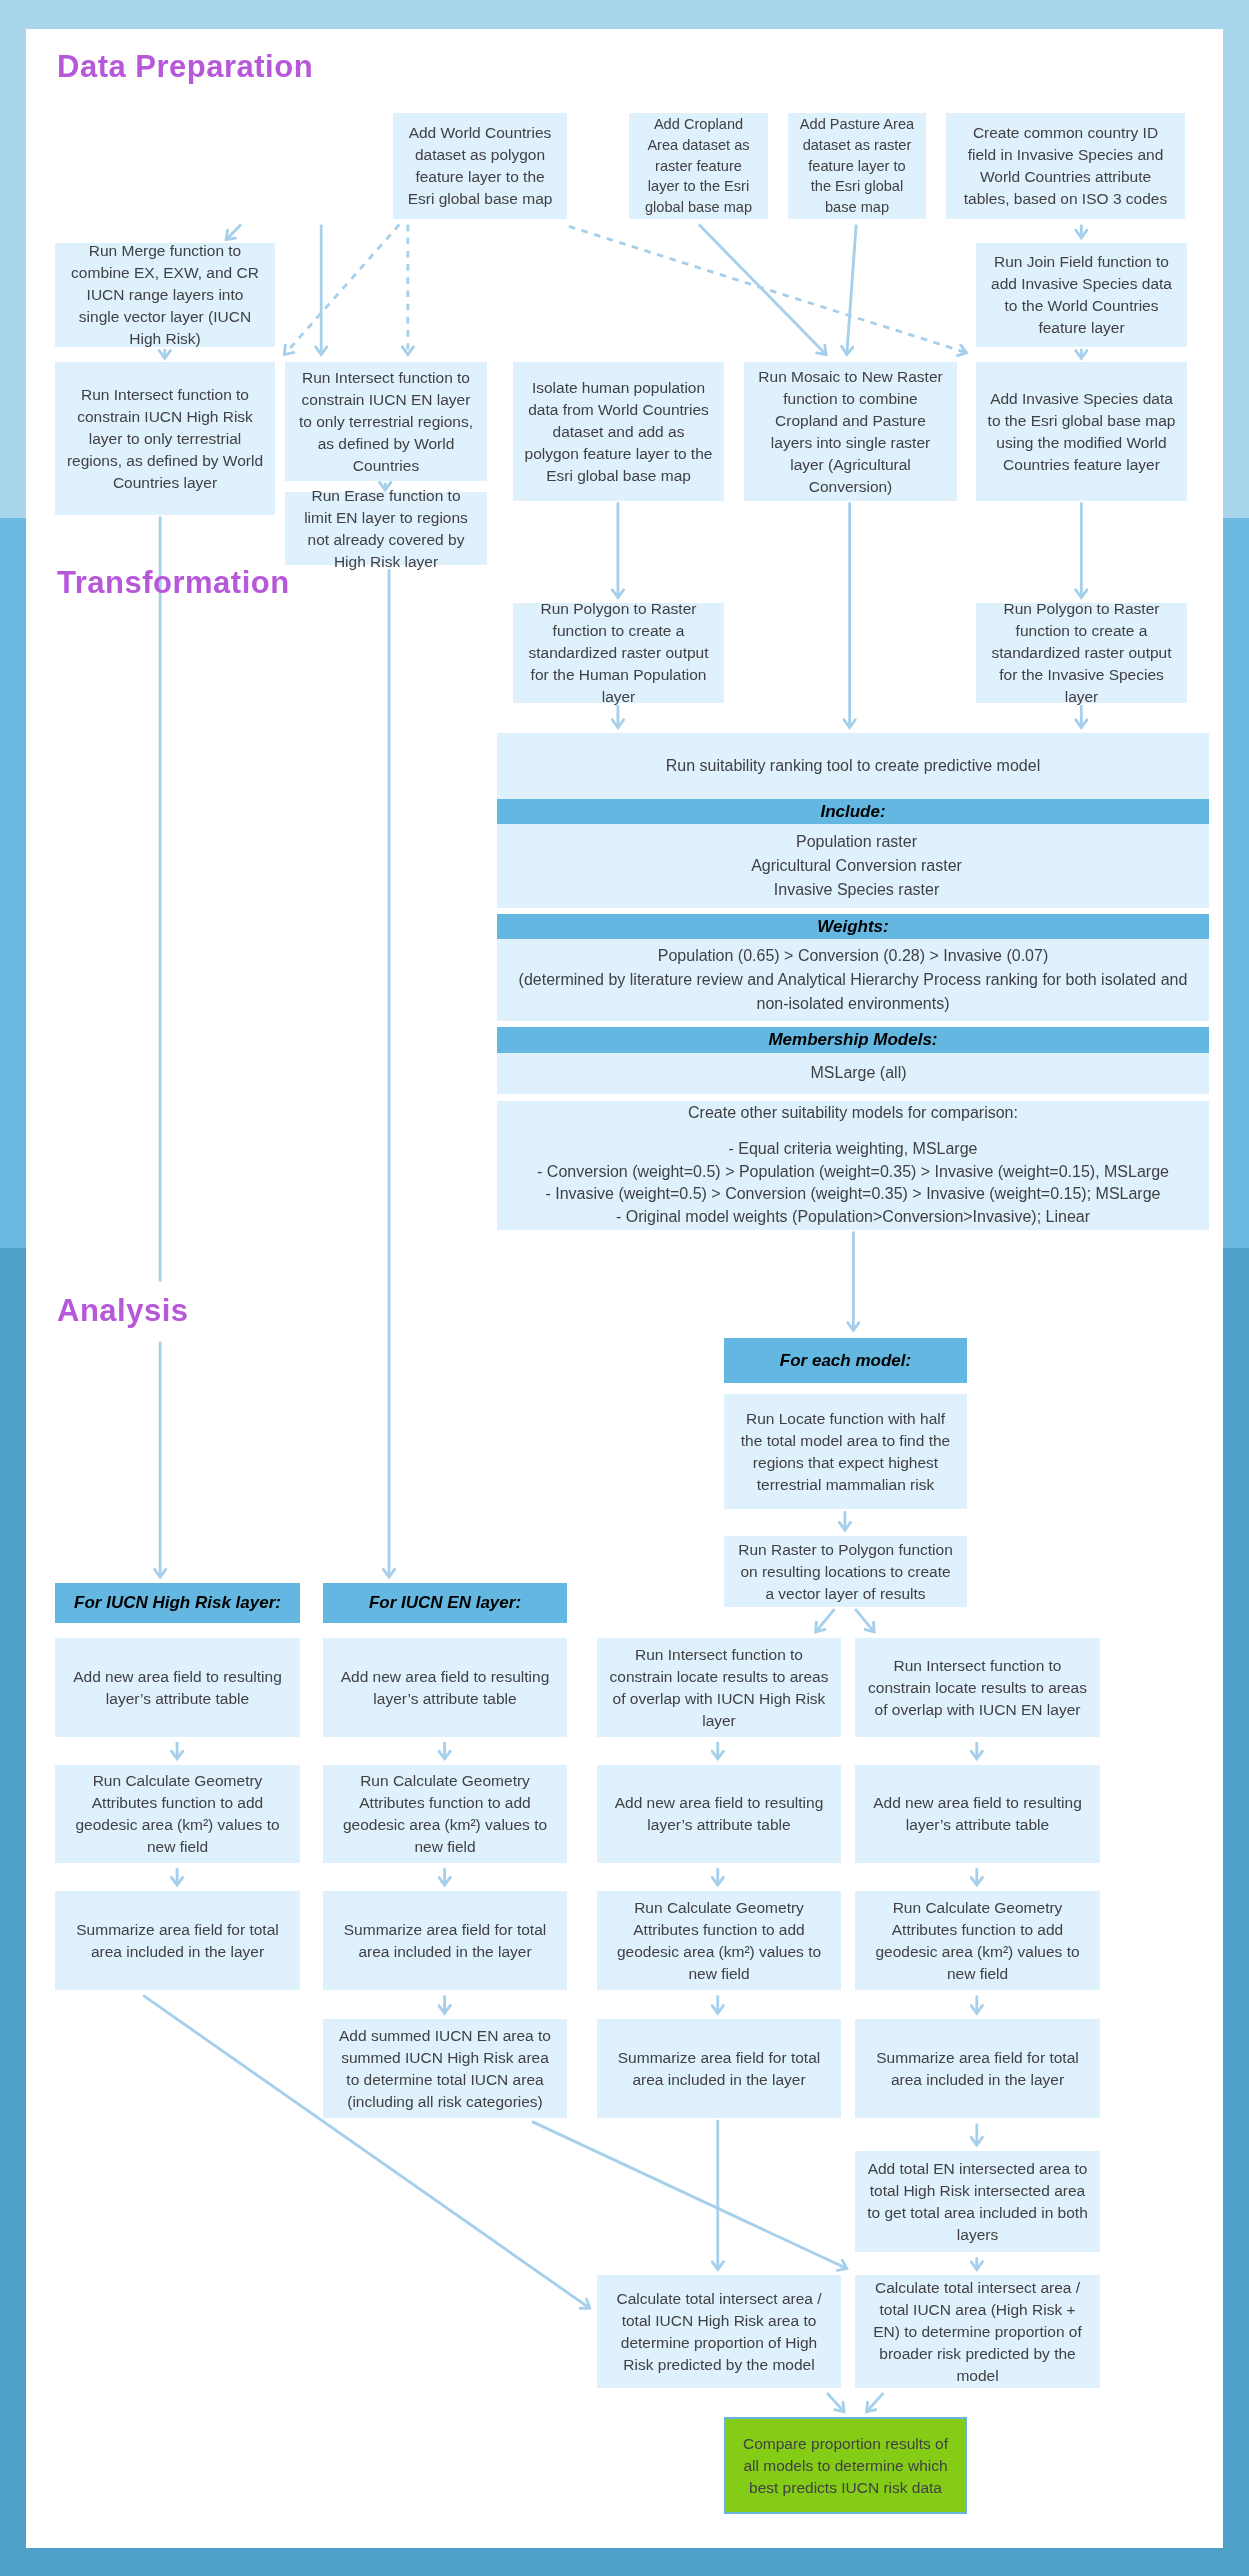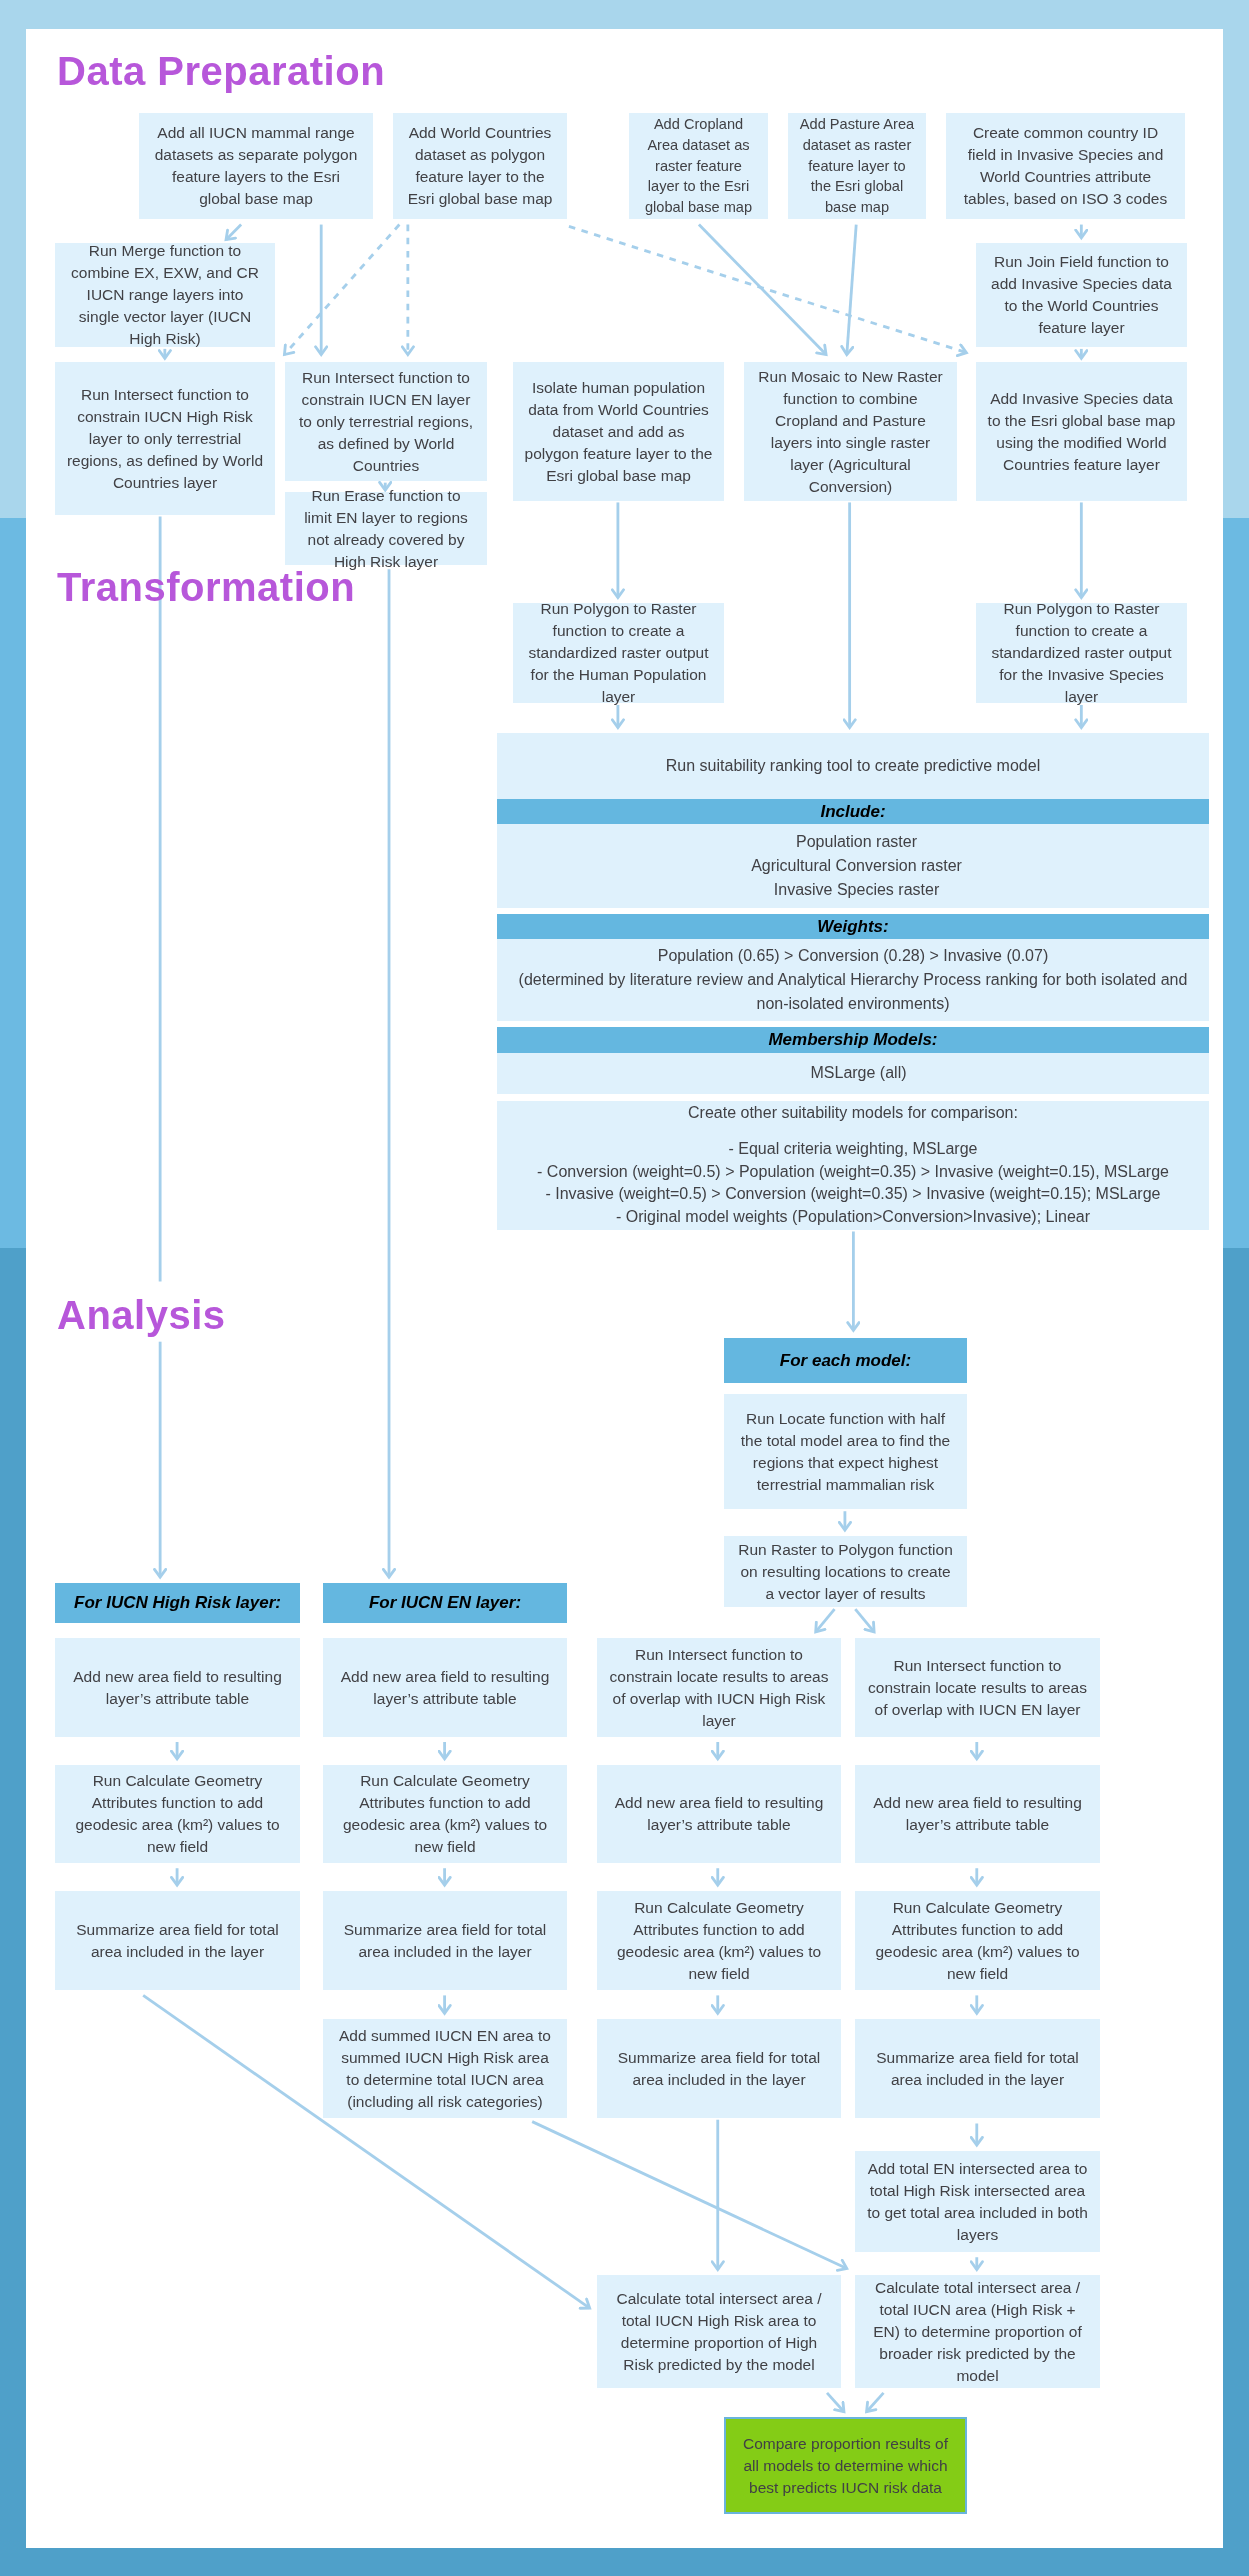--- a/index.html
+++ b/index.html
@@ -10,21 +10,21 @@
   .band-mid{top:518px;height:730px;background:#6cbae2;}
   .band-bottom{top:1248px;height:1328px;background:#4fa0c9;}
   .card{position:absolute;left:26px;top:29px;width:1197px;height:2519px;background:#ffffff;}
   .connectors{position:absolute;left:0;top:0;z-index:1;}
   .node{position:absolute;z-index:2;background:#dff1fc;color:#414145;
         font-size:15.5px;line-height:1.42;display:flex;align-items:center;justify-content:center;
         text-align:center;padding:7.5px 11.3px;box-sizing:border-box;}
   .bar{position:absolute;z-index:2;background:#64b7e0;color:#000000;font-size:17px;
        font-weight:bold;font-style:italic;display:flex;align-items:center;justify-content:center;
        text-align:center;box-sizing:border-box;}
-  .section-title{position:absolute;z-index:2;font-size:40px;font-weight:800;color:#b757da;
+  .section-title{position:absolute;z-index:2;font-size:31px;font-weight:800;color:#b757da;
                  letter-spacing:0.5px;}
   .stack{position:absolute;z-index:2;left:497px;width:712px;box-sizing:border-box;}
   .stack .row-box{background:#dff1fc;color:#414145;font-size:16px;line-height:1.5;
         display:flex;flex-direction:column;align-items:center;justify-content:center;text-align:center;
         box-sizing:border-box;padding:5.7px 17px;}
   .multi{flex-direction:column;}
   .compare{border:2.8px solid #69b4dc;background:#84cc16;}
 </style>
 </head>
 <body>
@@ -89,21 +89,20 @@
       <line x1="565" y1="2252" x2="899" y2="2408" marker-end="url(#arr)"></line>
       <line x1="878" y1="2540" x2="896" y2="2560" marker-end="url(#arr)"></line>
       <line x1="938" y1="2540" x2="920" y2="2560" marker-end="url(#arr)"></line>
     </g>
   </svg>
 
   <div class="section-title" style="left:57px;top:49px;">Data Preparation</div>
   <div class="section-title" style="left:57px;top:565px;">Transformation</div>
   <div class="section-title" style="left:57px;top:1293px;">Analysis</div>
 
-  <div class="node" style="left:139px;top:113px;width:234px;height:106px;">Add all IUCN mammal range datasets as separate polygon feature layers to the Esri global base map</div>
   <div class="node" style="left:393px;top:113px;width:174px;height:106px;">Add World Countries dataset as polygon feature layer to the Esri global base map</div>
   <div class="node" style="left:629px;top:113px;width:139px;height:106px;font-size:14.6px;">Add Cropland Area dataset as raster feature layer to the Esri global base map</div>
   <div class="node" style="left:788px;top:113px;width:138px;height:106px;font-size:14.6px;">Add Pasture Area dataset as raster feature layer to the Esri global base map</div>
   <div class="node" style="left:946px;top:113px;width:239px;height:106px;">Create common country ID field in Invasive Species and World Countries attribute tables, based on ISO 3 codes</div>
 
   <div class="node" style="left:55px;top:243px;width:220px;height:104px;">Run Merge function to combine EX, EXW, and CR IUCN range layers into single vector layer (IUCN High Risk)</div>
   <div class="node" style="left:976px;top:243px;width:211px;height:104px;">Run Join Field function to add Invasive Species data to the World Countries feature layer</div>
 
   <div class="node" style="left:55px;top:362px;width:220px;height:153px;">Run Intersect function to constrain IUCN High Risk layer to only terrestrial regions, as defined by World Countries layer</div>
   <div class="node" style="left:285px;top:362px;width:202px;height:119px;">Run Intersect function to constrain IUCN EN layer to only terrestrial regions, as defined by World Countries</div>

